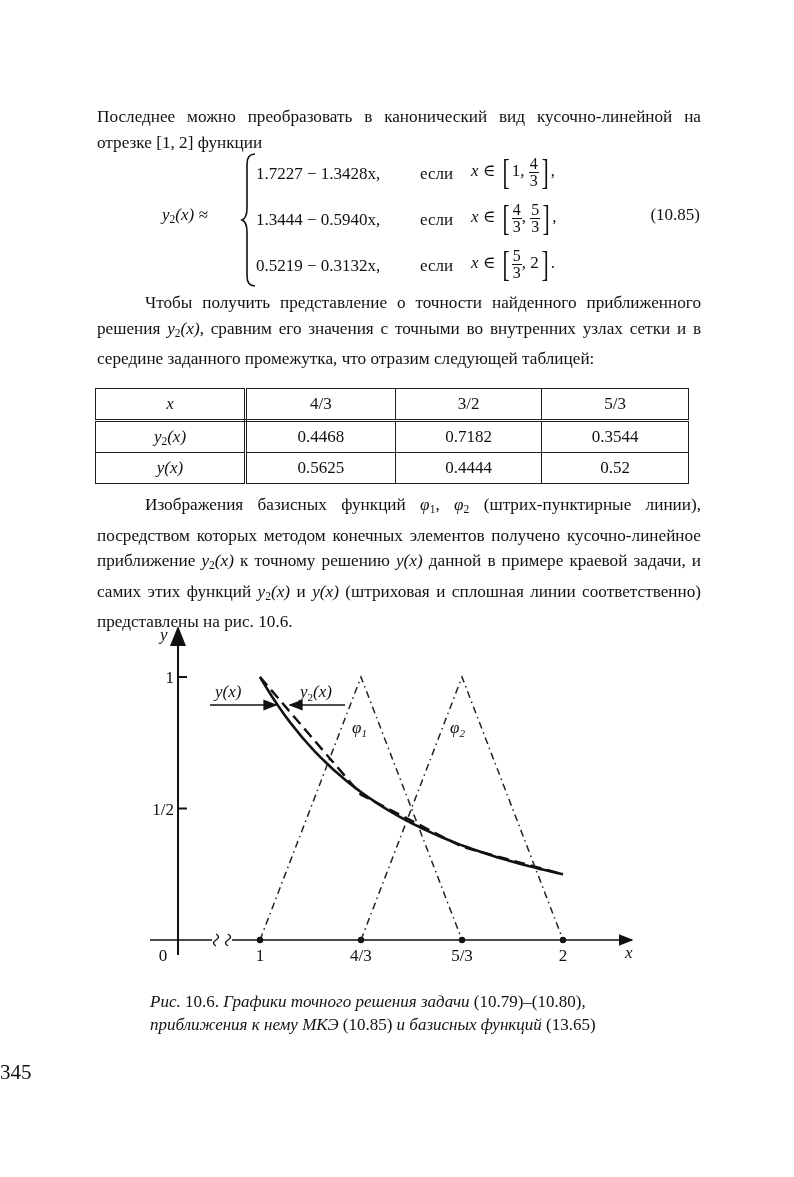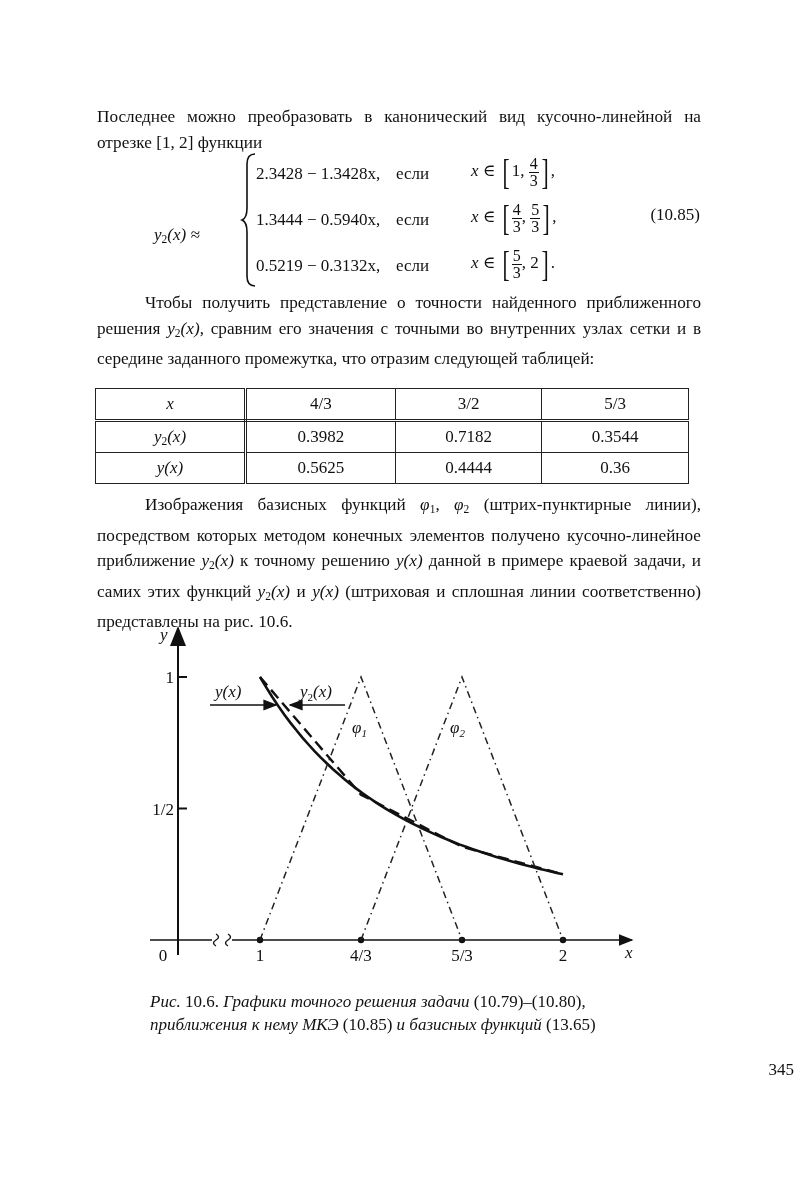--- a/index.html
+++ b/index.html
@@ -5,58 +5,58 @@
   html, body { margin:0; padding:0; background:#ffffff; }
   body { width:794px; height:1177px; position:relative; overflow:hidden;
          font-family:"Liberation Serif", "DejaVu Serif", serif; color:#111; }
   .para { position:absolute; left:97px; width:604px; font-size:17.2px; line-height:25.5px;
           text-align:justify; }
   .indent { text-indent:48px; }
   .it { font-style:italic; }
   .sub { font-size:11.5px; vertical-align:-3px; font-style:normal; }
   
   .eq { position:absolute; left:150px; top:150px; width:560px; height:140px; font-size:17px; }
-  .eq-lhs { position:absolute; left:4px; top:55px;margin-top:20px; }
+  .eq-lhs { position:absolute; left:12px; top:55px; }
   .brace { position:absolute; left:90px; top:0; }
   .row { position:absolute; left:106px; height:40px; white-space:nowrap; }
   .row .expr { position:absolute; left:0; top:10px; }
-  .row .cond { position:absolute; left:140px; top:10px; }
+  .row .cond { position:absolute; left:164px; top:10px; }
   .row .dom  { position:absolute; left:215px; top:0; }
   .frac { display:inline-block; vertical-align:middle; text-align:center; line-height:16px; font-size:16px; }
   .frac .num { display:block; border-bottom:1px solid #111; padding:0 1px; }
   .frac .den { display:block; }
   .bracket { display:inline-block; vertical-align:middle; font-size:36px; line-height:36px; transform:scaleX(0.6); }
   .eq-num { position:absolute; right:10px; top:55px; }
   
   table.vals { position:absolute; left:95px; top:388px; width:594px; border-collapse:collapse;
                font-size:17px; }
   table.vals td { border:1.5px solid #222; text-align:center; height:30px; padding:0; }
   table.vals tr.head td { border-bottom:3px double #222; }
   table.vals td.first { width:148px; border-right:3px double #222; }
   
   #figure { position:absolute; left:0; top:600px; width:794px; height:380px; }
   .caption { position:absolute; left:150px; top:990px; width:500px; text-align:left;
              font-size:17px; line-height:23px; }
-  .pagenum { position:absolute; left:0; width:794px; top:1060px; text-align:right; font-size:17px; }
+  .pagenum { position:absolute; left:0; width:794px; top:1060px; text-align:left; font-size:21px; }
 </style>
 </head>
 <body>
 
 <div class="para" style="top:104px;">Последнее можно преобразовать в канонический вид кусочно-линейной на отрезке [1, 2] функции</div>
 
 <div class="eq">
   <div class="eq-lhs">
     <span class="it">y</span><span class="sub">2</span><span class="it">(x) ≈</span>
   </div>
   <svg class="brace" width="18" height="140">
     <path d="M15 4 Q7 4 7 14 L7 58 Q7 68 2 70 Q7 72 7 82 L7 126 Q7 136 15 136" fill="none" stroke="#111" stroke-width="1.6"></path>
   </svg>
 
   <div class="row" style="top:4px;">
-    <span class="expr">2.3428 − 1.3428x,</span>
+    <span class="expr">1.7227 − 1.3428x,</span>
     <span class="cond">если</span>
     <span class="dom">
       <span class="it">x ∈</span>
       <span class="bracket">[</span><span>1,</span>
       <span class="frac"><span class="num">4</span><span class="den">3</span></span><span class="bracket">]</span><span>,</span>
     </span>
   </div>
   <div class="row" style="top:50px;">
     <span class="expr">1.3444 − 0.5940x,</span>
     <span class="cond">если</span>
@@ -85,29 +85,29 @@
 <table class="vals">
   <tbody>
       <tr class="head">
     <td class="first it">x</td>
     <td>4/3</td>
     <td>3/2</td>
     <td>5/3</td>
   </tr>
   <tr>
     <td class="first"><span class="it">y</span><span class="sub">2</span><span class="it">(x)</span></td>
-    <td>0.3982</td>
+    <td>0.4468</td>
     <td>0.7182</td>
     <td>0.3544</td>
   </tr>
   <tr>
     <td class="first"><span class="it">y</span><span class="it">(x)</span></td>
     <td>0.5625</td>
     <td>0.4444</td>
-    <td>0.36</td>
+    <td>0.52</td>
   </tr>
 </tbody>
   </table>
 
 <div class="para indent" style="top:492px;font-family:Liberation Serif, serif;">
   <span>Изображения базисных функций </span><span class="it">φ</span><span class="sub">1</span><span>, </span><span class="it">φ</span><span class="sub">2</span><span> (штрих-пунктирные линии), посредством которых методом конечных элементов получено кусочно-линейное приближение </span><span class="it">y</span><span class="sub">2</span><span class="it">(x)</span><span> к точному решению </span><span class="it">y(x)</span><span> данной в примере краевой задачи, и самих этих функций </span><span class="it">y</span><span class="sub">2</span><span class="it">(x)</span><span> и </span><span class="it">y(x)</span><span> (штриховая и сплошная линии соответственно) представлены на рис. 10.6.</span>
 </div>
 
 <svg id="figure" viewBox="0 600 794 380">
   <defs>

